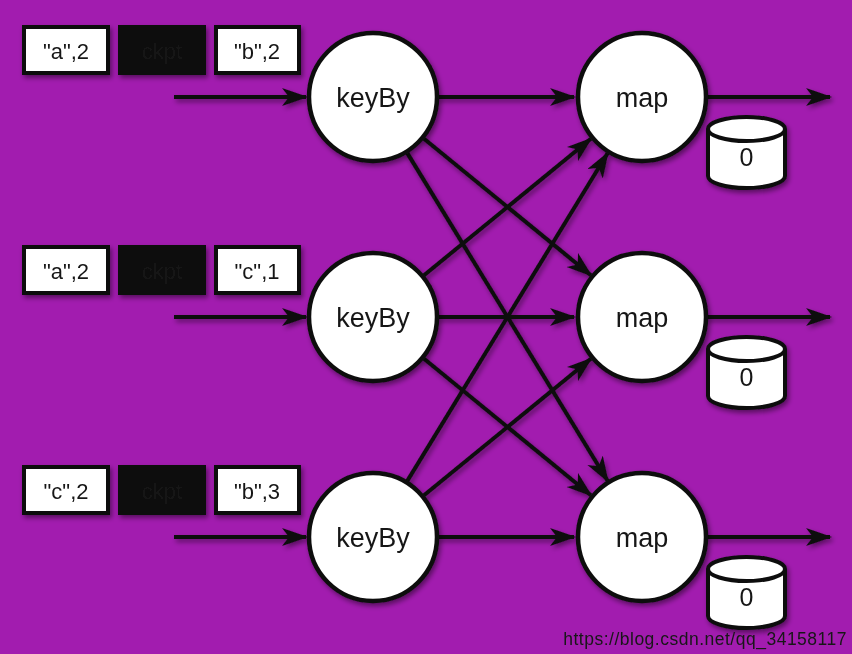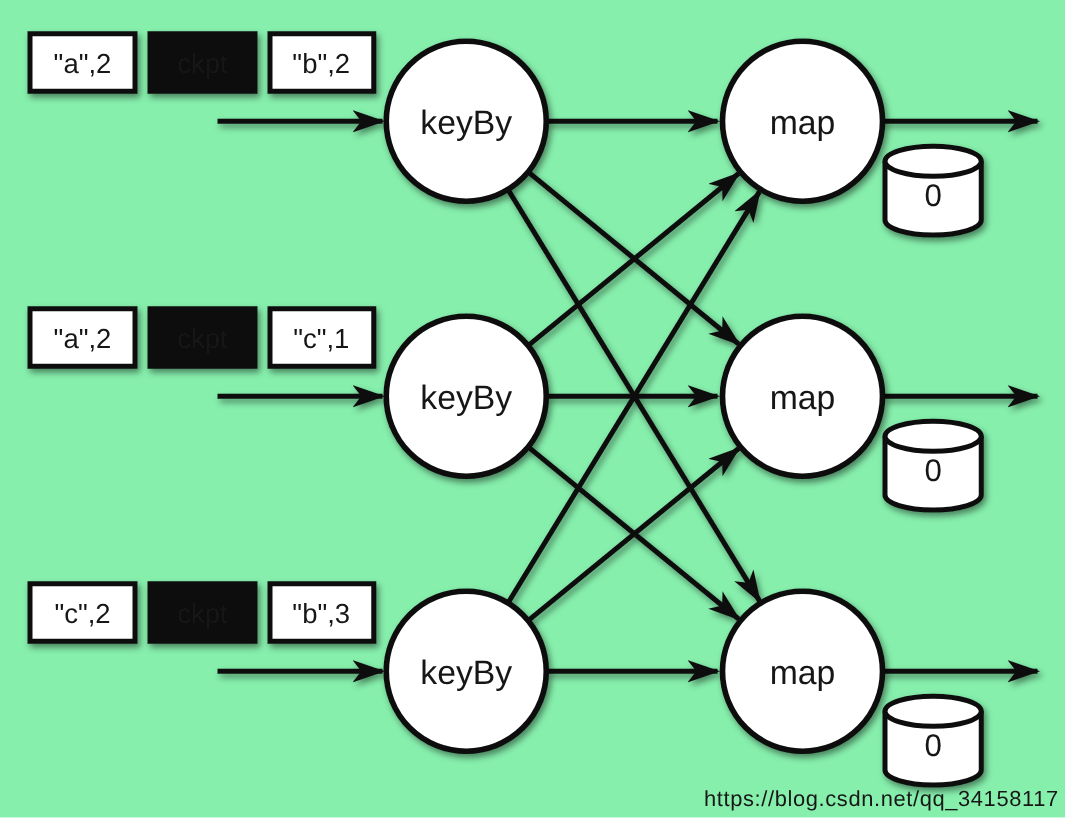--- a/index.html
+++ b/index.html
@@ -5,21 +5,21 @@
   html, body {
     margin: 0;
     padding: 0;
     background: #ffffff;
     font-family: "Liberation Sans", sans-serif;
   }
   .stage {
     position: relative;
     width: 852px;
     height: 654px;
-    background: #86efac;
+    background: #a21caf;
     overflow: hidden;
   }
   svg { display: block; }
   .edge {
     stroke: #111111;
     stroke-width: 4;
     fill: none;
   }
   .shape {
     fill: #ffffff;

